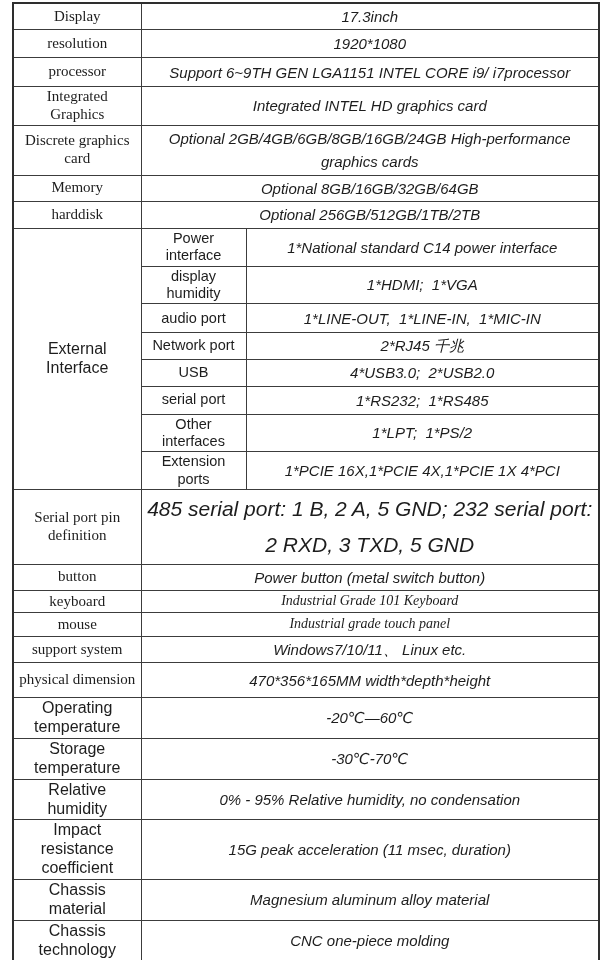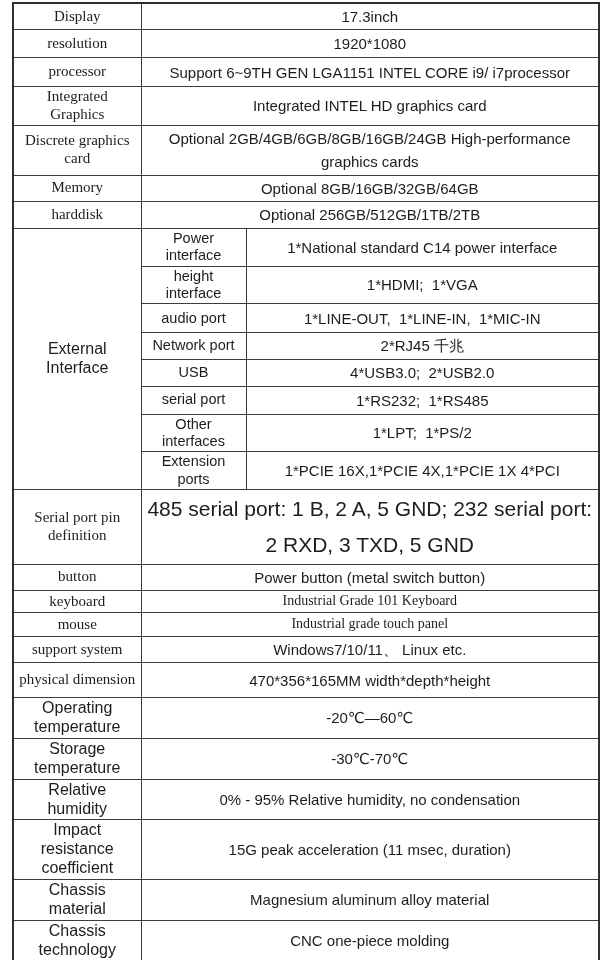--- a/index.html
+++ b/index.html
@@ -42,20 +42,21 @@
   }
   .sansbig {
     font-family: Liberation Sans, sans-serif;
     font-size: 16px;
   }
   
   .val {
     font-size: 15px;
     line-height: 1.55;
     white-space: pre-wrap;
+    font-style: italic;
   }
   .val-serif {
     font-family: "Liberation Serif", "DejaVu Serif", serif;
     font-size: 14px;
     line-height: 1.3;
     white-space: normal;
   }
   .val-justify {
     white-space: normal;
     text-align: justify;
@@ -108,21 +109,21 @@
         <td class="lbl serif">harddisk</td>
         <td class="val" colspan="2">Optional 256GB/512GB/1TB/2TB</td>
       </tr>
 
       <tr style="height:35px">
         <td class="lbl sansbig" rowspan="8">External Interface</td>
         <td class="subname">Power interface</td>
         <td class="val">1*National standard C14 power interface</td>
       </tr>
       <tr style="height:31px">
-        <td class="subname">height interface</td>
+        <td class="subname">display humidity</td>
         <td class="val">1*HDMI;  1*VGA</td>
       </tr>
       <tr style="height:29px">
         <td class="subname">audio port</td>
         <td class="val">1*LINE-OUT,  1*LINE-IN,  1*MIC-IN</td>
       </tr>
       <tr style="height:26px">
         <td class="subname">Network port</td>
         <td class="val">2*RJ45 千兆</td>
       </tr>

